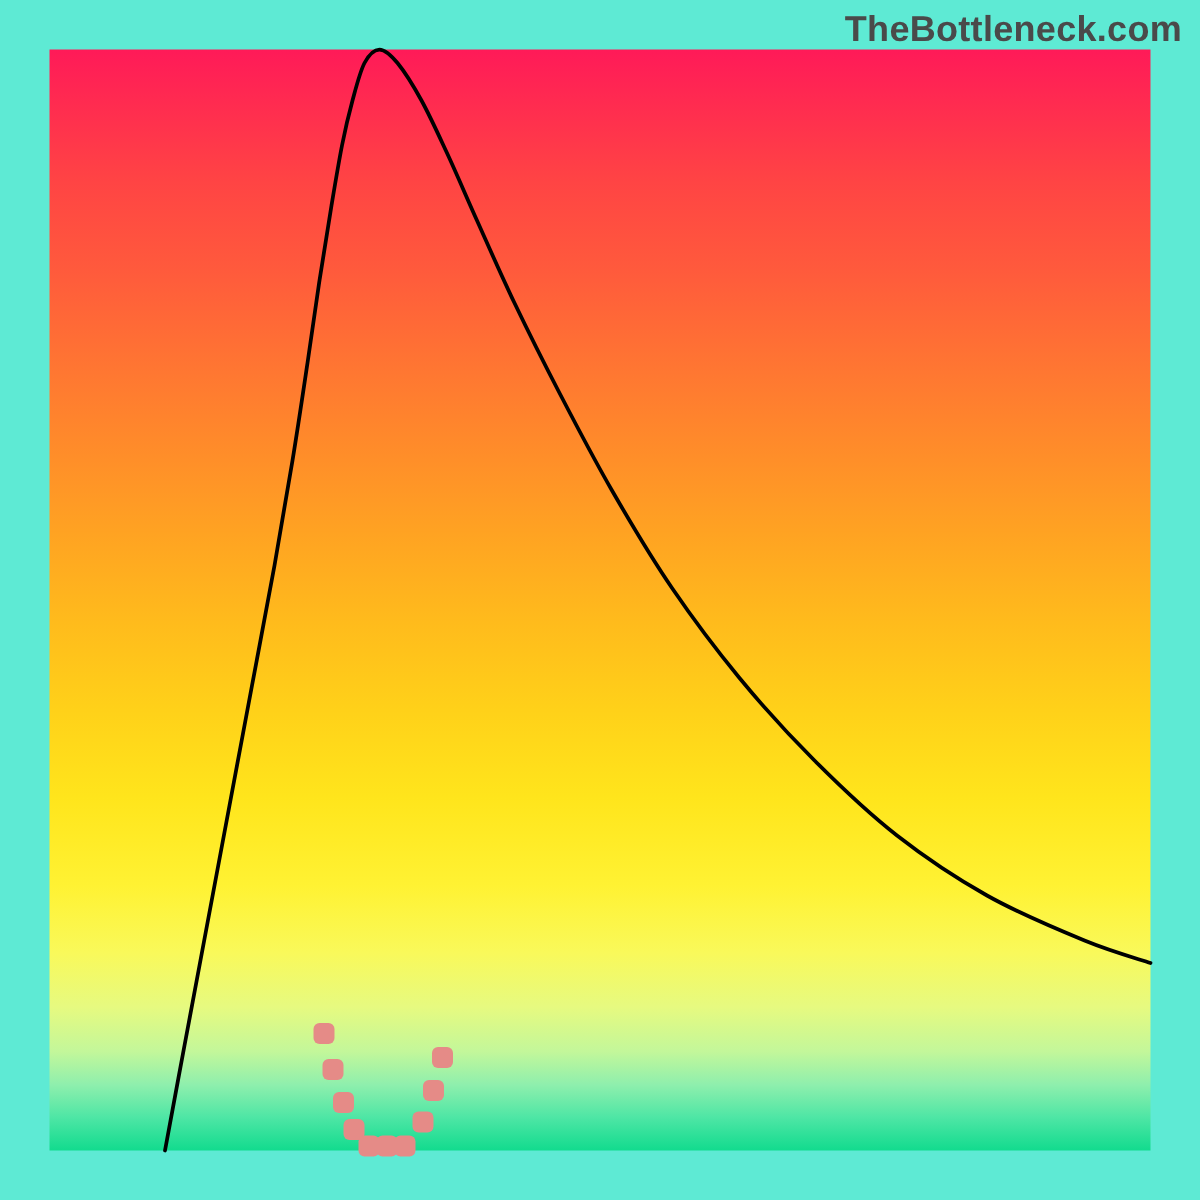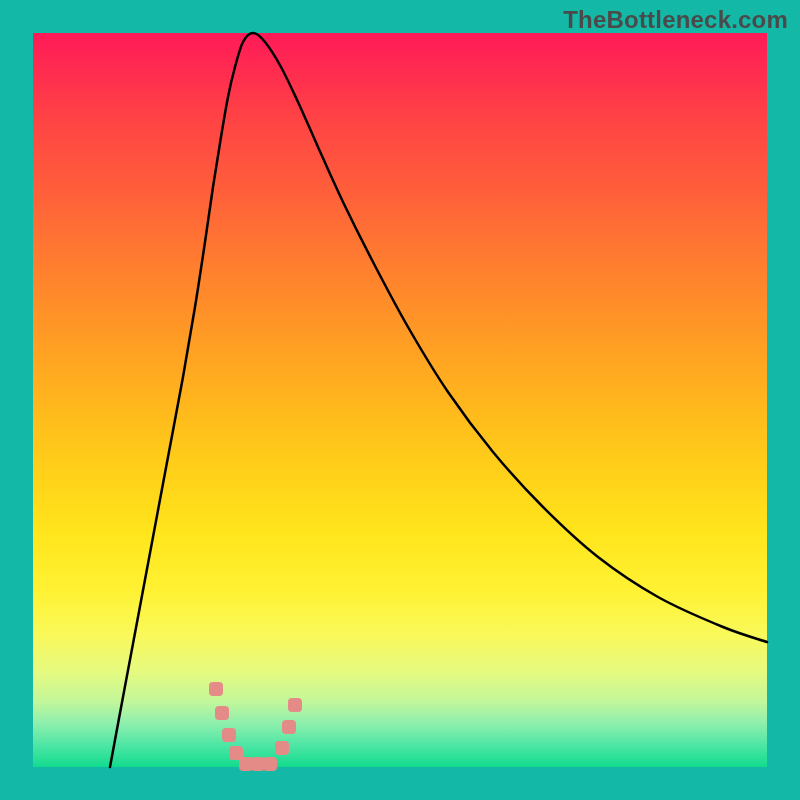--- a/index.html
+++ b/index.html
@@ -8,21 +8,21 @@
     width: 800px;
     height: 800px;
     overflow: hidden;
     background: #000;
     font-family: Arial, Helvetica, sans-serif;
   }
   .frame {
     position: relative;
     width: 800px;
     height: 800px;
-    background: #14b8a6;
+    background: #5eead4;
   }
   .plot {
     position: absolute;
     left: 33px;
     top: 33px;
     width: 734px;
     height: 734px;
     
     background: linear-gradient(
       to bottom,

